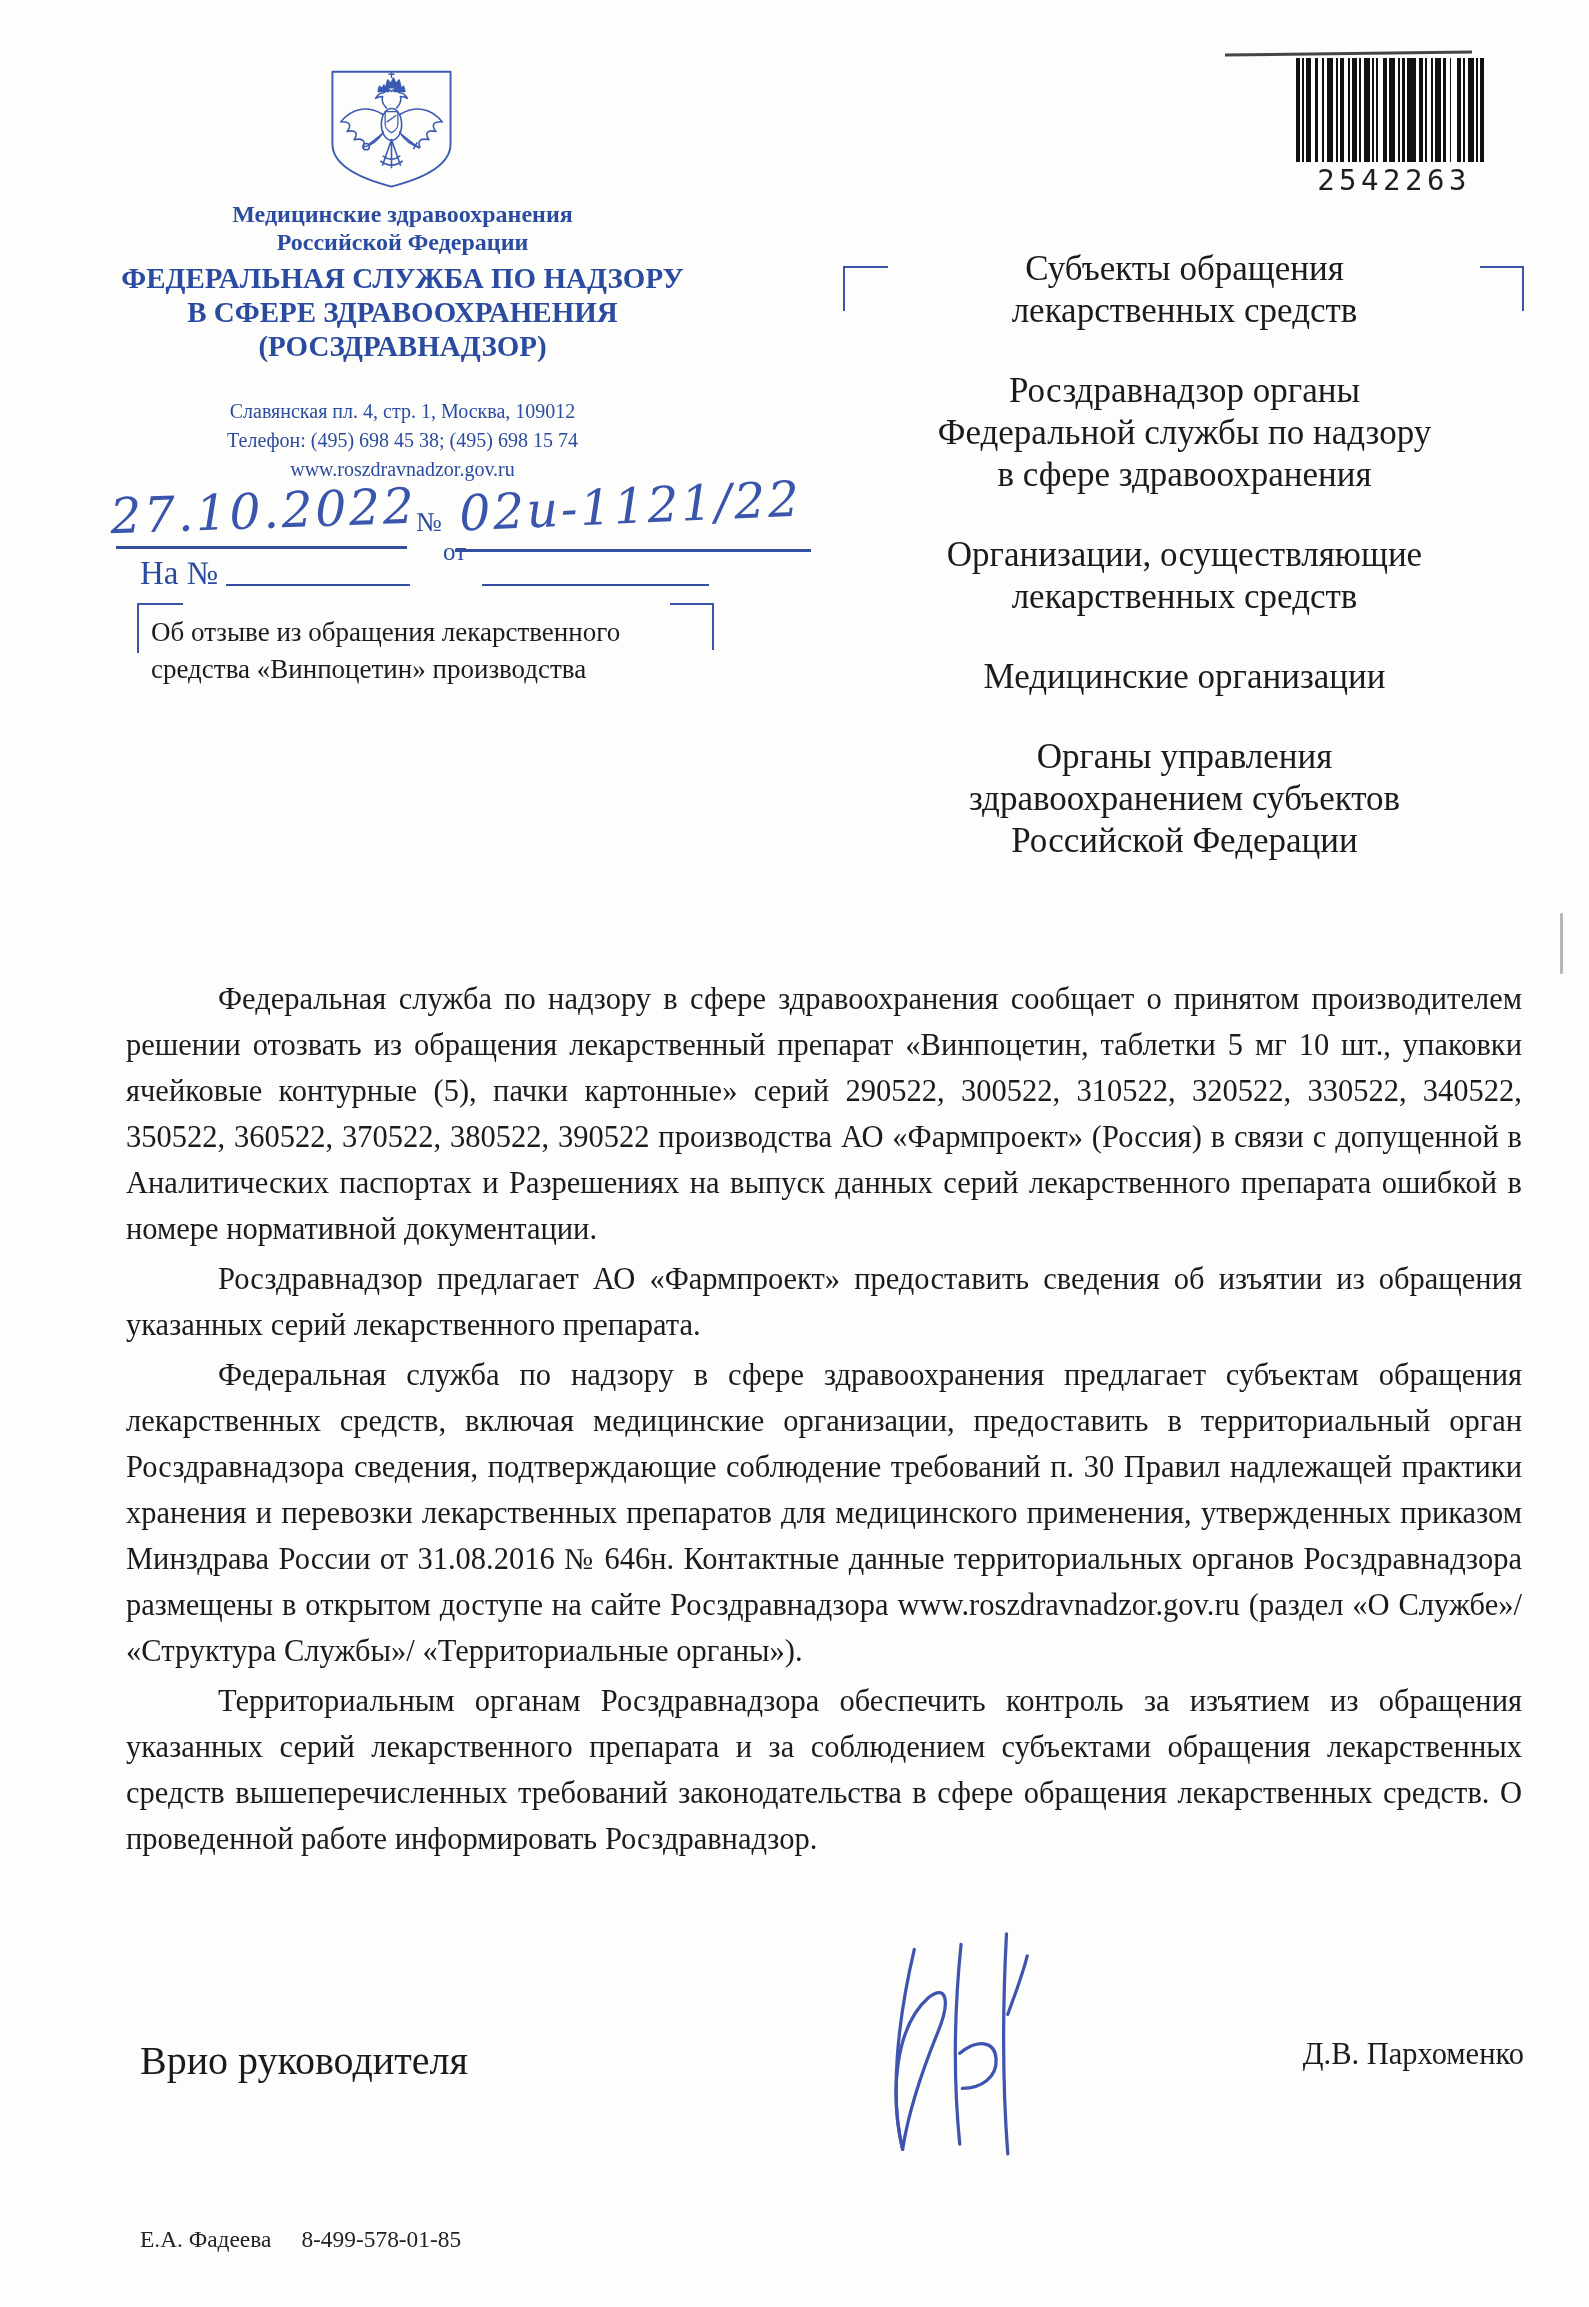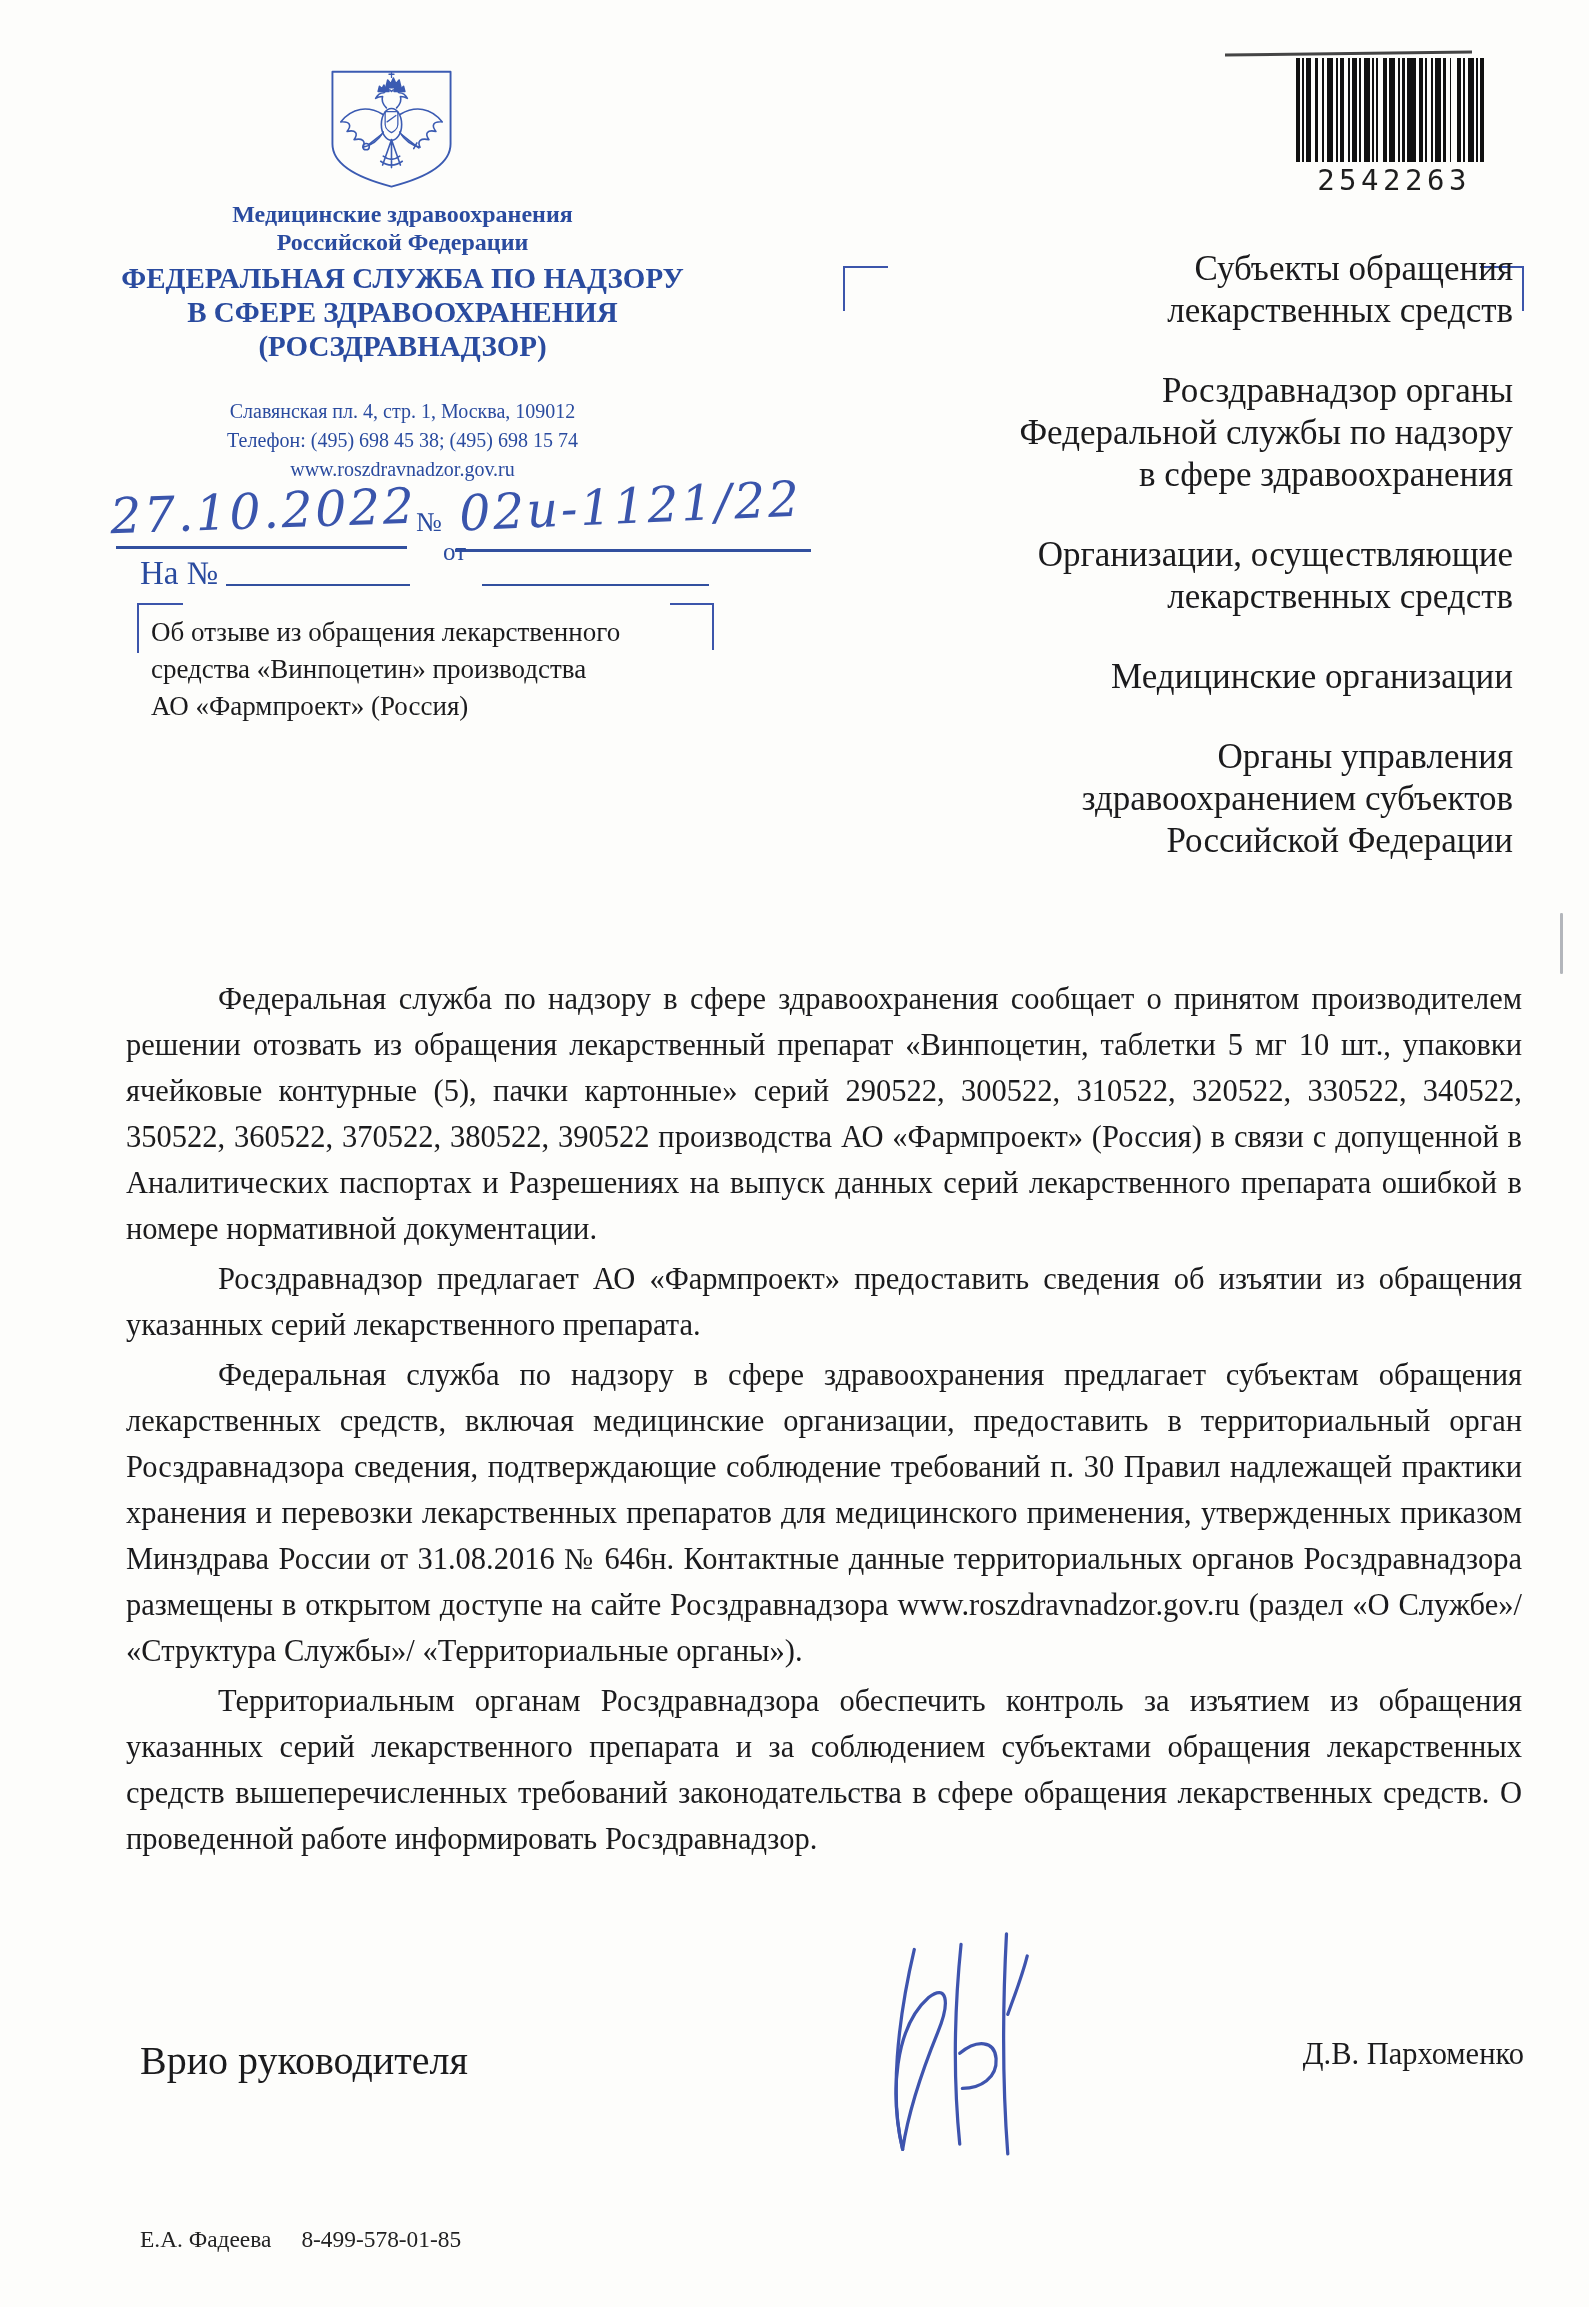--- a/index.html
+++ b/index.html
@@ -34,21 +34,21 @@
   .u-ot{left:482px;top:584px;width:227px;height:1.9px;}
   
   .crn{border:0 solid #3c55ab;}
   .subj-br-l{left:137px;top:603px;width:44px;height:48px;border-left-width:2.6px;border-top-width:2.6px;}
   .subj-br-r{left:670px;top:603px;width:42px;height:45px;border-right-width:2.6px;border-top-width:2.6px;}
   .rec-br-l{left:843px;top:266px;width:43px;height:43px;border-left-width:2.6px;border-top-width:2.6px;}
   .rec-br-r{left:1480px;top:266px;width:42px;height:43px;border-right-width:2.6px;border-top-width:2.6px;}
   
   .subject{left:151px;top:614px;width:559px;font-size:27px;line-height:37px;}
   
-  .recipients{left:856px;top:248px;width:657px;text-align:right;font-size:35px;line-height:42px;}
+  .recipients{left:856px;top:248px;width:657px;text-align:center;font-size:35px;line-height:42px;}
   .recipient{margin:0 0 38px 0;}
   
   .barcode{left:1296px;top:58px;width:196px;}
   .barcode-bars{height:104px;display:flex;align-items:stretch;}
   .barcode-bars span{display:block;background:#111;height:100%;flex:0 0 auto;}
   .barcode-number{text-align:center;font-family:"DejaVu Sans Mono",monospace;font-size:29px;
                   letter-spacing:4.5px;color:#1e1e1e;margin-top:1.3px;}
   .scanline{left:1225px;top:52px;width:247px;height:2.6px;background:#454545;transform:rotate(-0.7deg);}
   .edge-artifact{left:1560px;top:913px;width:3.2px;height:61px;background:#b3b6bb;border-radius:1.3px;}
   
@@ -101,21 +101,20 @@
   <div class="abs print-blue na-label">На №</div>
   <div class="abs rule u-na"></div>
   <div class="abs print-blue ot-label">от</div>
   <div class="abs rule u-ot"></div>
 
   <div class="abs crn subj-br-l"></div>
   <div class="abs crn subj-br-r"></div>
   <div class="abs subject">
     <div>Об отзыве из обращения лекарственного</div>
     <div>средства «Винпоцетин» производства</div>
-    <div>АО «Фармпроект» (Россия)</div>
   </div>
 
   <div class="abs crn rec-br-l"></div>
   <div class="abs crn rec-br-r"></div>
   <div class="abs recipients">
       <div class="recipient">
         <div>Субъекты обращения</div>
         <div>лекарственных средств</div>
       </div>
       <div class="recipient">

